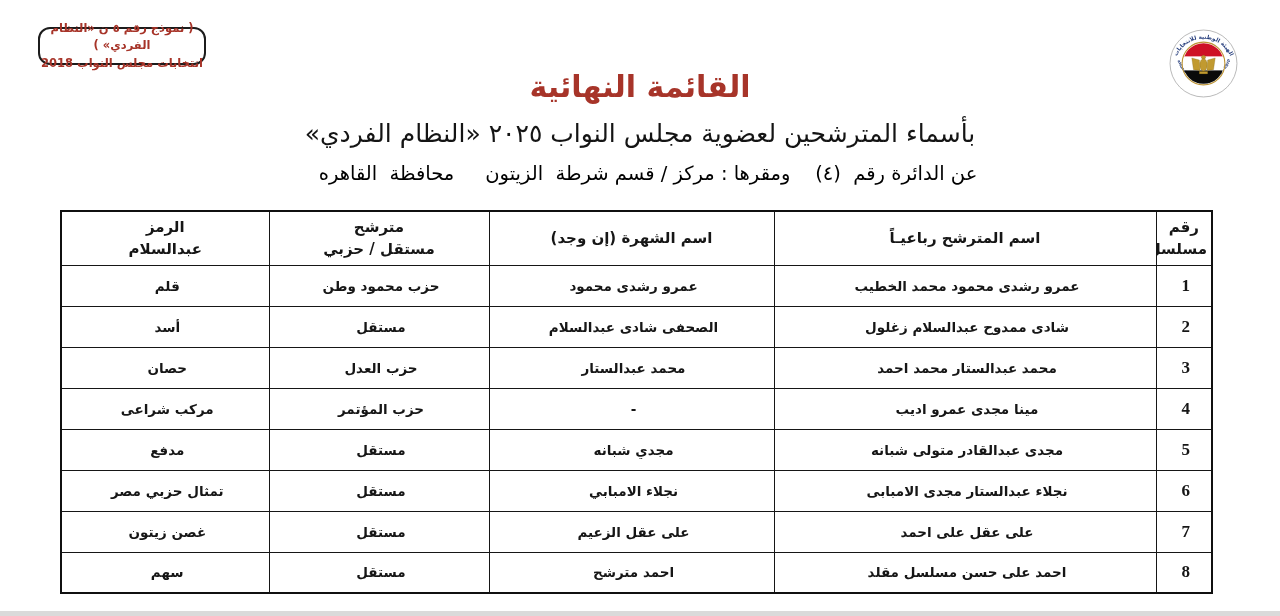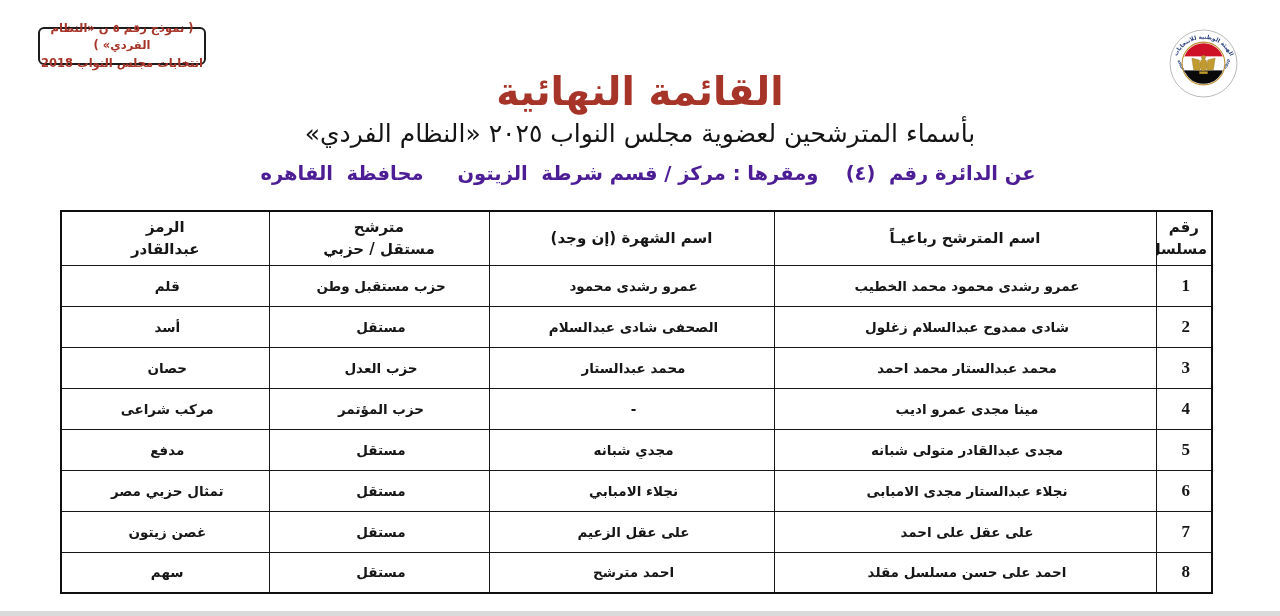--- a/index.html
+++ b/index.html
@@ -5,38 +5,38 @@
   * { margin:0; padding:0; box-sizing:border-box; }
   html,body { background:#ffffff; }
   .page {
     position:relative; width:1280px; height:616px; background:#ffffff;
     overflow:hidden; direction:rtl;
     font-family:"DejaVu Sans", sans-serif;
   }
   
   .form-box {
     position:absolute; left:38px; top:27px; width:168px; height:38px;
-    border:2px solid #1c1c1c; border-radius:6px;
+    border:2px solid #1c1c1c; border-radius:12px;
     display:flex; flex-direction:column; justify-content:center; align-items:center;
     color:#a73429; font-weight:bold; font-size:11.5px; line-height:1.5;
     text-align:center;
   }
   
   .logo { position:absolute; left:1169px; top:29px; width:69px; height:69px; }
   .title {
     position:absolute; top:69px; left:0; right:0; text-align:center;
-    font-size:39px; font-weight:bold; color:#a73429;
+    font-size:30px; font-weight:bold; color:#a73429;
   }
   .subtitle {
     position:absolute; top:119px; left:0; right:0; text-align:center;
     font-size:25px; font-weight:normal; color:#141414;
   }
   .district {
     position:absolute; top:162px; left:0; right:0; text-align:center;
-    font-size:19.5px; font-weight:bold; color:#4c1d95; white-space:pre-wrap;padding-left:16px;
+    font-size:19.5px; font-weight:normal; color:#000000; white-space:pre-wrap;padding-left:16px;
   }
   table.cand {
     position:absolute; top:210px; right:67px; width:1151px;
     border-collapse:collapse; table-layout:fixed;
     border:2.5px solid #101010;
   }
   .cand th, .cand td {
     border:1.6px solid #161616; text-align:center; vertical-align:middle;
     font-weight:bold; color:#161616; padding:0 4px; overflow:hidden;
   }
@@ -104,29 +104,29 @@
     </colgroup>
     <thead>
       <tr>
         <th>رقم
 مسلسل</th>
         <th>اسم المترشح رباعيـاً</th>
         <th>اسم الشهرة (إن وجد)</th>
         <th>مترشح
 مستقل / حزبي</th>
         <th>الرمز
-عبدالقادر</th>
+عبدالسلام</th>
       </tr>
     </thead>
     <tbody>
       <tr>
         <td class="serial">1</td>
         <td>عمرو رشدى محمود محمد الخطيب</td>
         <td>عمرو رشدى محمود</td>
-        <td>حزب مستقبل وطن</td>
+        <td>حزب محمود وطن</td>
         <td>قلم</td>
       </tr>
       <tr>
         <td class="serial">2</td>
         <td>شادى ممدوح عبدالسلام زغلول</td>
         <td>الصحفى شادى عبدالسلام</td>
         <td>مستقل</td>
         <td>أسد</td>
       </tr>
       <tr>

